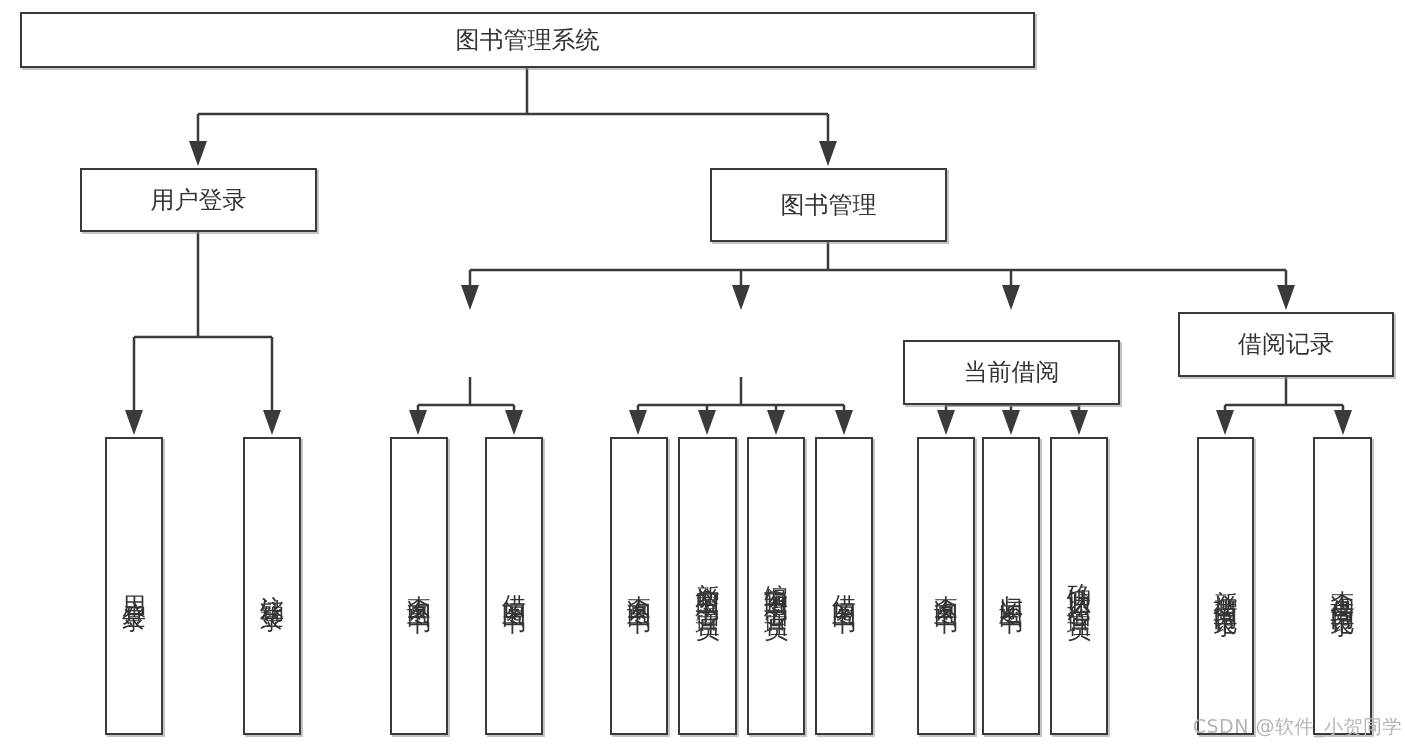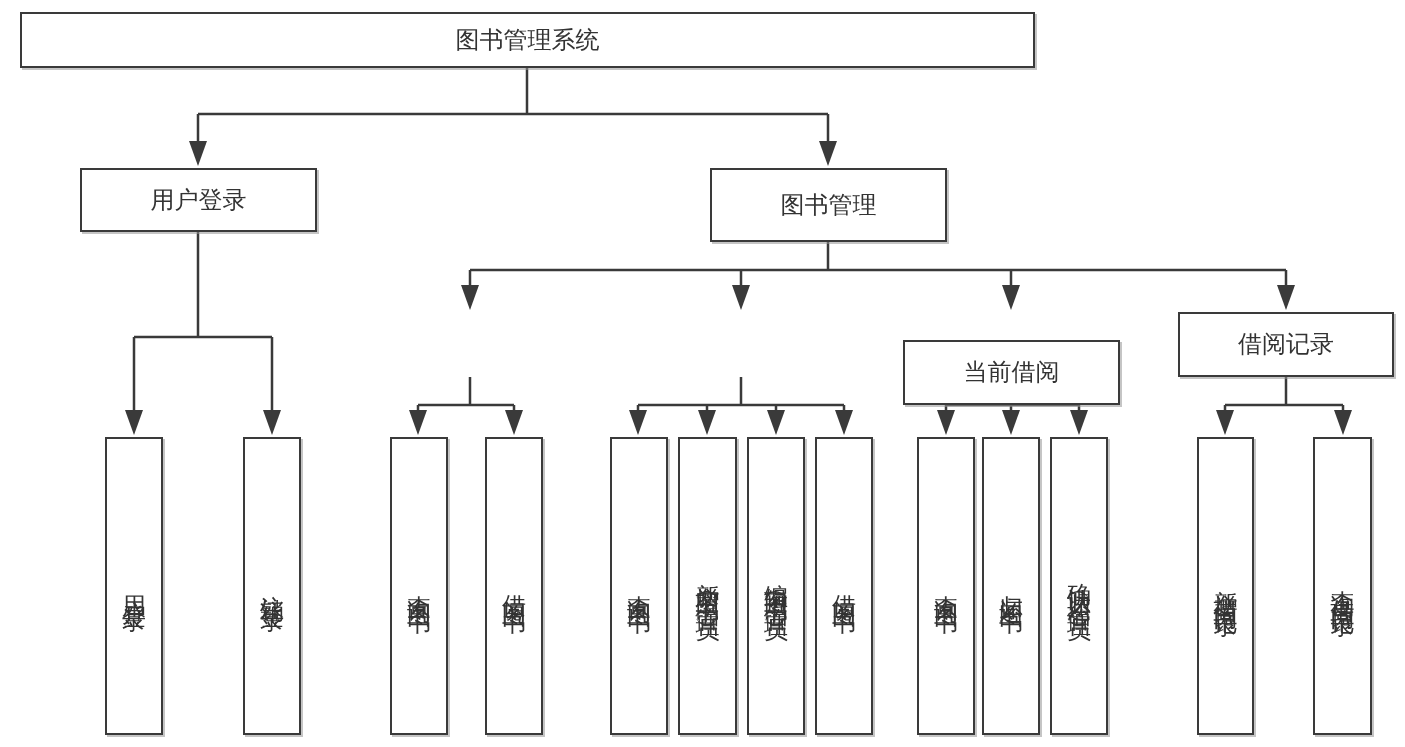--- a/index.html
+++ b/index.html
@@ -123,14 +123,15 @@
   <div class="box leaf" style="left:747px; top:437px; width:58px; height:298px;">编辑图书（管理员）</div>
   <div class="box leaf" style="left:815px; top:437px; width:58px; height:298px;">借阅图书</div>
 
   <div class="box leaf" style="left:917px; top:437px; width:58px; height:298px;">查询图书</div>
   <div class="box leaf" style="left:982px; top:437px; width:58px; height:298px;">归还图书</div>
   <div class="box leaf" style="left:1050px; top:437px; width:58px; height:298px;">确认归还（管理员）</div>
 
   <div class="box leaf" style="left:1197px; top:437px; width:57px; height:298px;">新增借阅记录</div>
   <div class="box leaf" style="left:1313px; top:437px; width:59px; height:298px;">查询借阅记录</div>
 
+  <div class="watermark">CSDN @软件_小贺同学</div>
 
 </div>
 
 </body></html>

